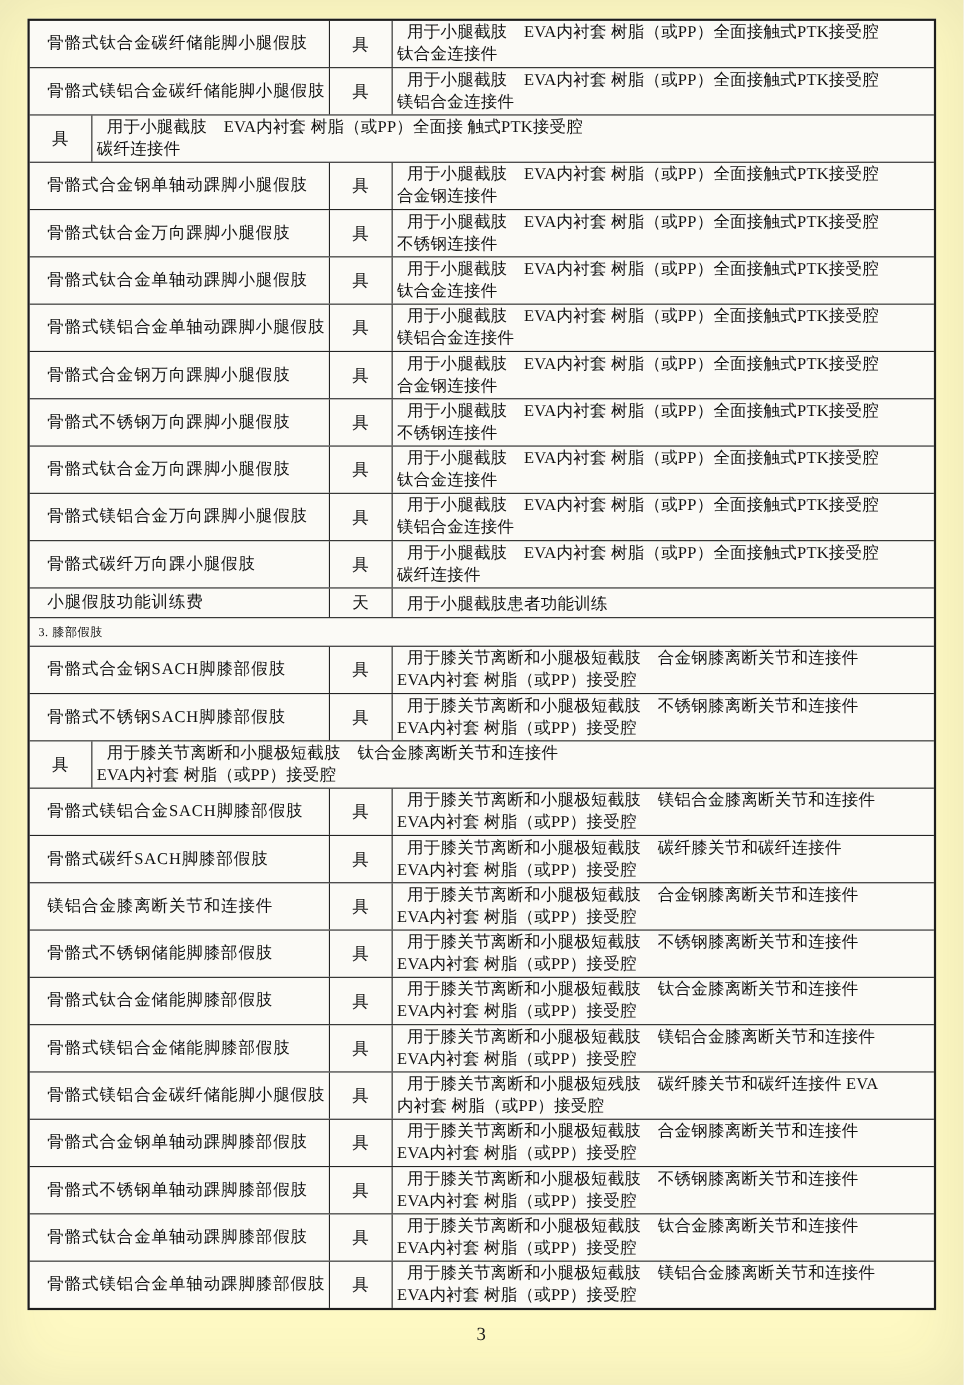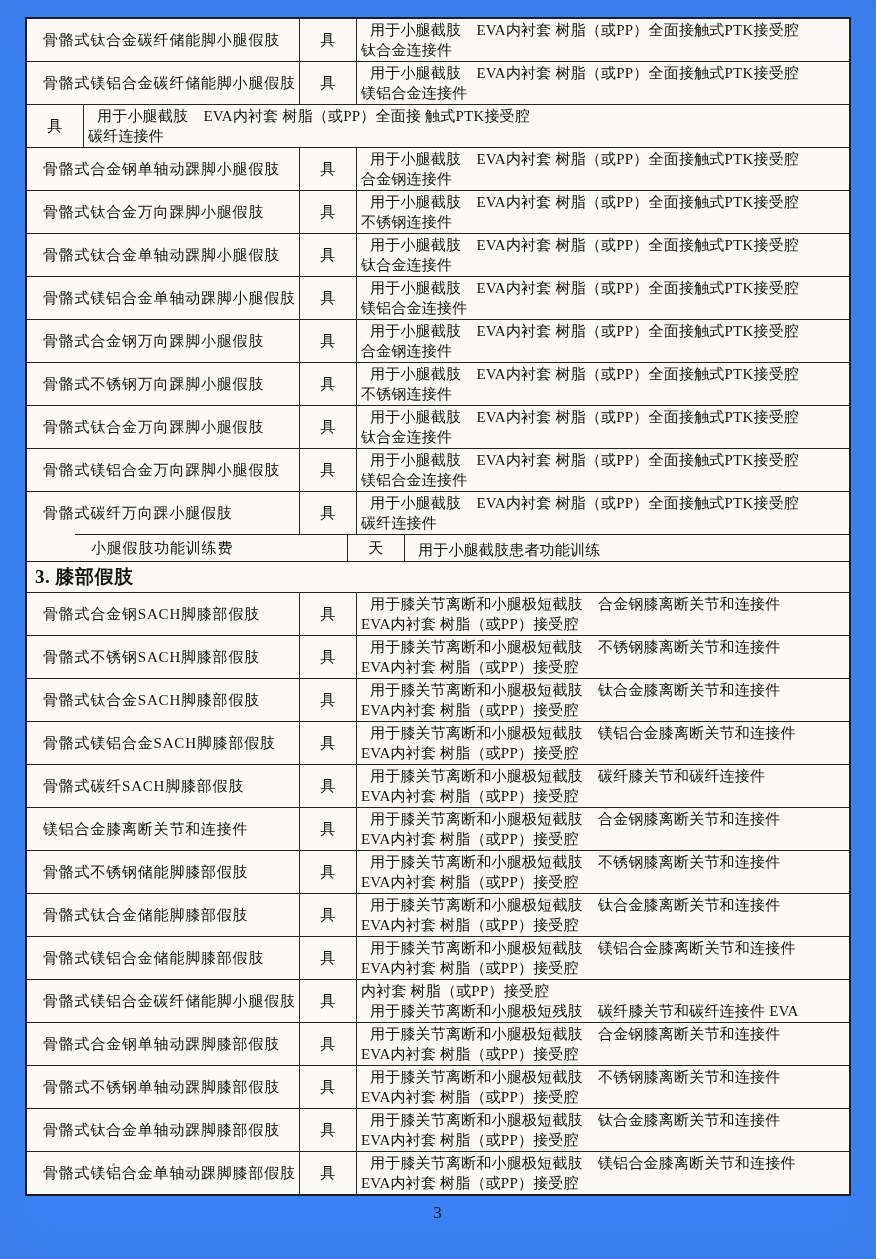--- a/index.html
+++ b/index.html
@@ -5,21 +5,21 @@
   html,body{margin:0;padding:0;}
   body{
     width:876px;height:1259px;position:relative;
     background:#f7f6f2;
     font-family:"Liberation Serif","DejaVu Serif",serif;
     color:#121212;
     overflow:hidden;
   }
   .page{
     position:absolute;inset:0;
-    background:#3b82f6;
+    background:#fef9c3;
     box-shadow:inset 0 0 60px rgba(60,55,45,0.10);
   }
   .doc-table{
     position:absolute;left:25px;top:17px;width:826px;
     border:2.4px solid #1d1d1d;
     background:#fbfaf6;
     box-sizing:border-box;
   }
   .row{
     display:flex;align-items:stretch;
@@ -48,24 +48,24 @@
     flex:1 1 auto;
     display:flex;flex-direction:column;justify-content:flex-end;
     padding:1px 5px 1px 4px;
   }
   .cell.desc .line{
     font-size:15px;line-height:20px;letter-spacing:0.2px;
     white-space:nowrap;
   }
   .cell.desc .line.indent{text-indent:9px;}
   .row.item{min-height:42px;}
-  .row.single{min-height:27px;margin-left:48px;}
+  .row.single{min-height:27px;}
   .row.section-row{min-height:26px;align-items:center;}
   .section-label{
-    font-size:19px;font-weight:bold;letter-spacing:0.5px;
+    font-size:11px;font-weight:normal;letter-spacing:0.5px;
     padding:2px 2px 2px 8px;
   }
   .page-number{
     position:absolute;left:0;right:0;top:1203px;
     text-align:center;font-size:17px;color:#1a1a1a;
     letter-spacing:1px;
   }
   .scan-speck{
     position:absolute;left:112px;top:1163px;width:3px;height:3px;
     background:#8a877f;border-radius:50%;opacity:.7;
@@ -235,23 +235,20 @@
           <div class="txt">骨骼式不锈钢SACH脚膝部假肢</div>
         </div>
     <div class="cell unit">具</div>
     <div class="cell desc">
           <div class="line indent">用于膝关节离断和小腿极短截肢　不锈钢膝离断关节和连接件</div>
           <div class="line">EVA内衬套 树脂（或PP）接受腔</div>
         </div>
   </div>
 
   <div class="row item">
-    <div class="cell name">
-          <div class="txt">骨骼式钛合金SACH脚膝部假肢</div>
-        </div>
     <div class="cell unit">具</div>
     <div class="cell desc">
           <div class="line indent">用于膝关节离断和小腿极短截肢　钛合金膝离断关节和连接件</div>
           <div class="line">EVA内衬套 树脂（或PP）接受腔</div>
         </div>
   </div>
 
   <div class="row item">
     <div class="cell name">
           <div class="txt">骨骼式镁铝合金SACH脚膝部假肢</div>
@@ -317,22 +314,22 @@
           <div class="line">EVA内衬套 树脂（或PP）接受腔</div>
         </div>
   </div>
 
   <div class="row item">
     <div class="cell name">
           <div class="txt">骨骼式镁铝合金碳纤储能脚小腿假肢</div>
         </div>
     <div class="cell unit">具</div>
     <div class="cell desc">
+          <div class="line indent">用于膝关节离断和小腿极短残肢　碳纤膝关节和碳纤连接件 EVA</div>
           <div class="line">内衬套 树脂（或PP）接受腔</div>
-          <div class="line indent">用于膝关节离断和小腿极短残肢　碳纤膝关节和碳纤连接件 EVA</div>
         </div>
   </div>
 
   <div class="row item">
     <div class="cell name">
           <div class="txt">骨骼式合金钢单轴动踝脚膝部假肢</div>
         </div>
     <div class="cell unit">具</div>
     <div class="cell desc">
           <div class="line indent">用于膝关节离断和小腿极短截肢　合金钢膝离断关节和连接件</div>

